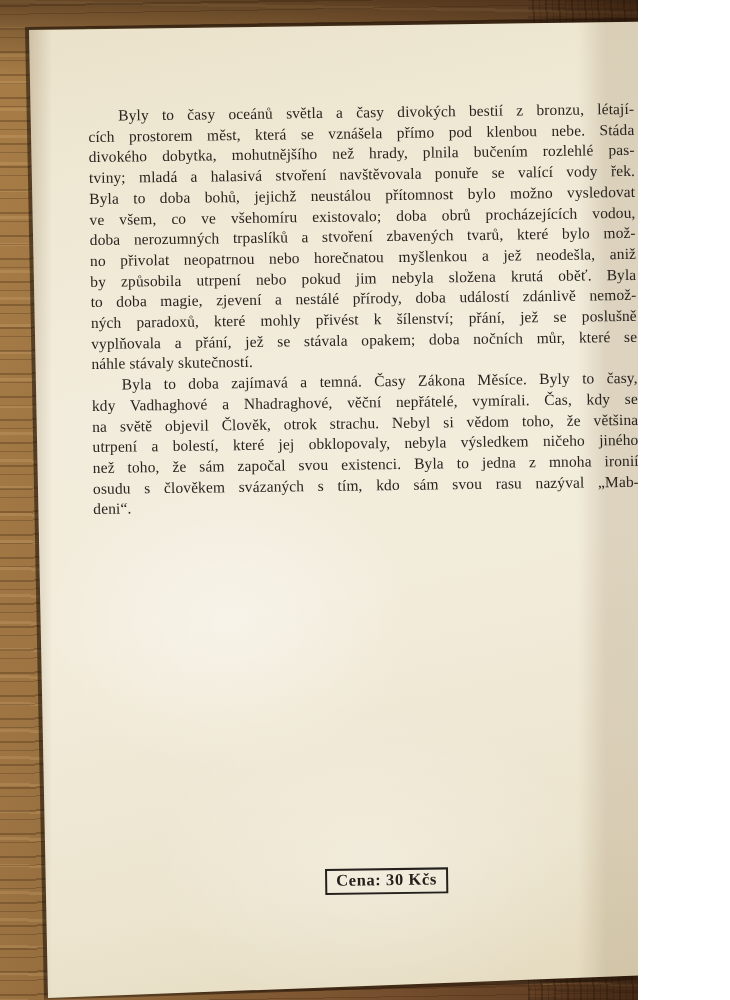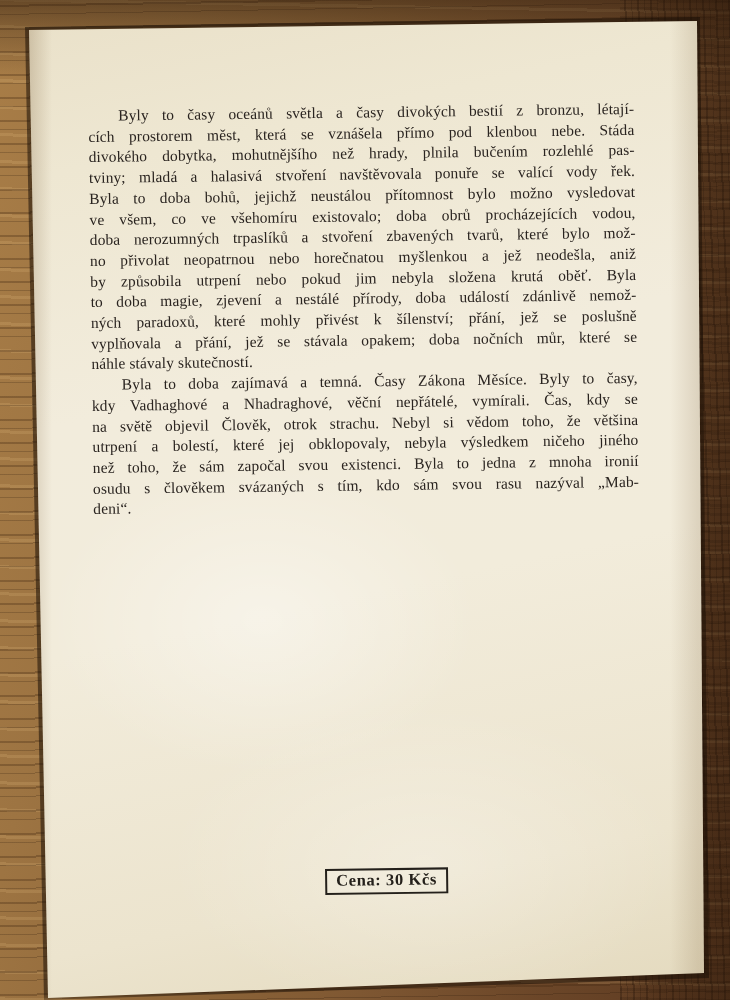--- a/index.html
+++ b/index.html
@@ -1,18 +1,18 @@
 <!DOCTYPE html>
 <html><head>
 <meta charset="utf-8">
 <style>
   html, body { margin: 0; padding: 0; }
   body { width: 730px; height: 1000px; overflow: hidden; font-family: "Liberation Serif", "DejaVu Serif", serif; }
 
-  .scene { position: relative; width: 730px; height: 1000px; overflow: hidden; }
+  .scene { position: relative; width: 638px; height: 1000px; overflow: hidden; }
 
   
   .wood {
     position: absolute; inset: 0;
     background:
       repeating-linear-gradient(179deg,
         rgba(62,36,14,0) 0 5px, rgba(62,36,14,0.30) 5px 7px,
         rgba(62,36,14,0) 7px 14px, rgba(40,22,8,0.22) 14px 15px,
         rgba(62,36,14,0) 15px 23px),
       repeating-linear-gradient(181deg,

